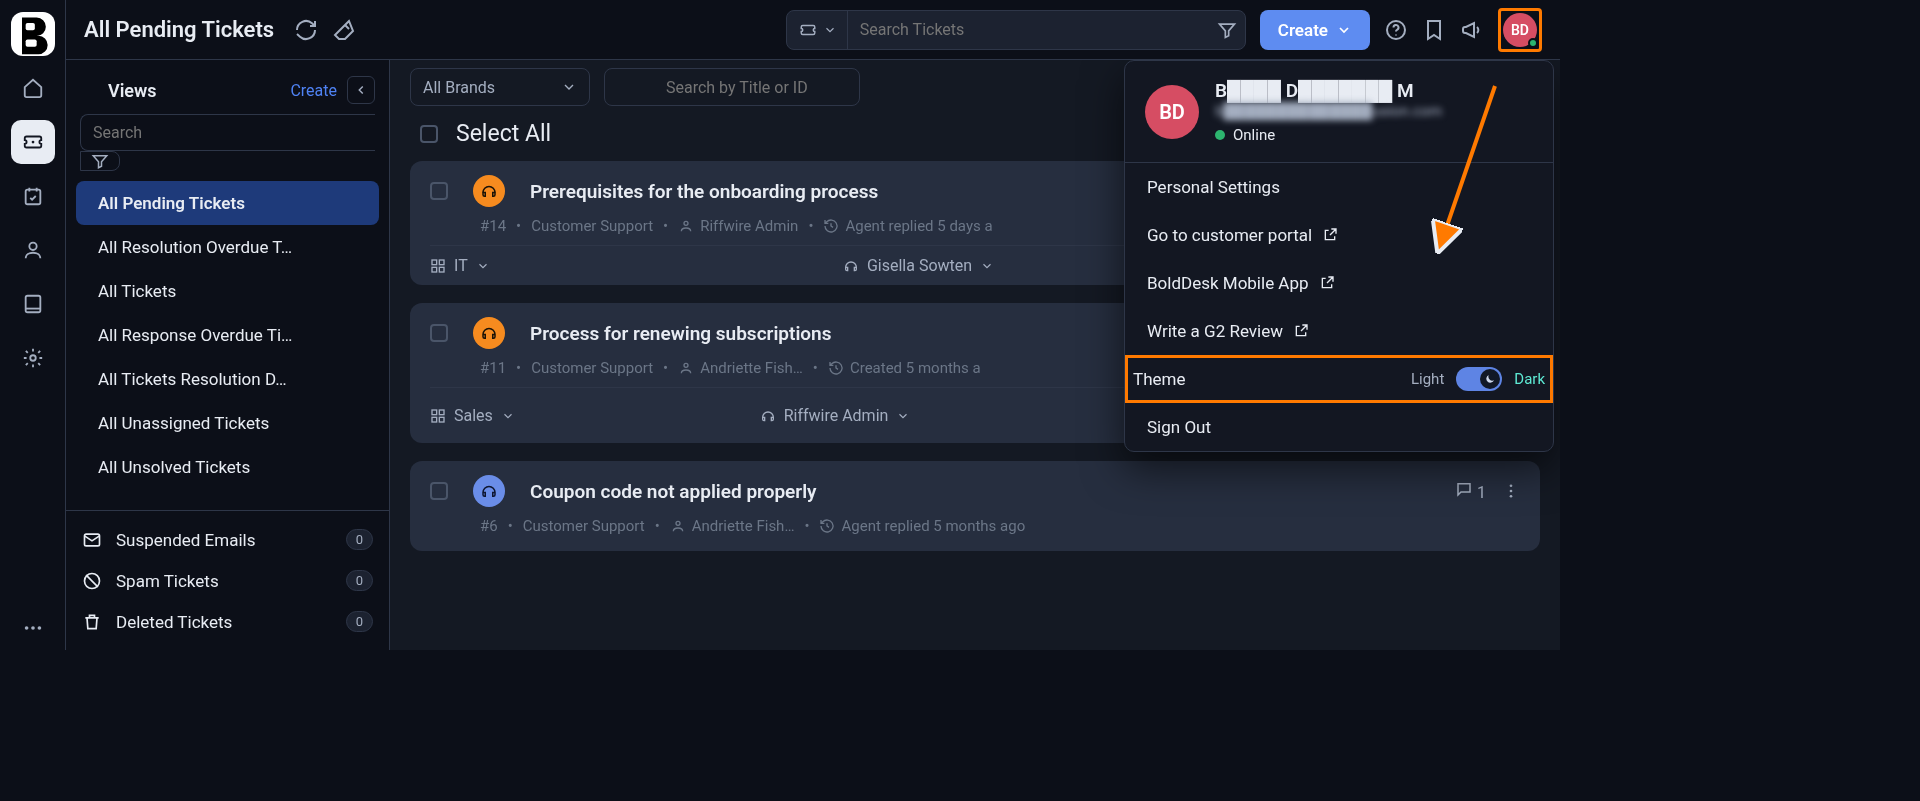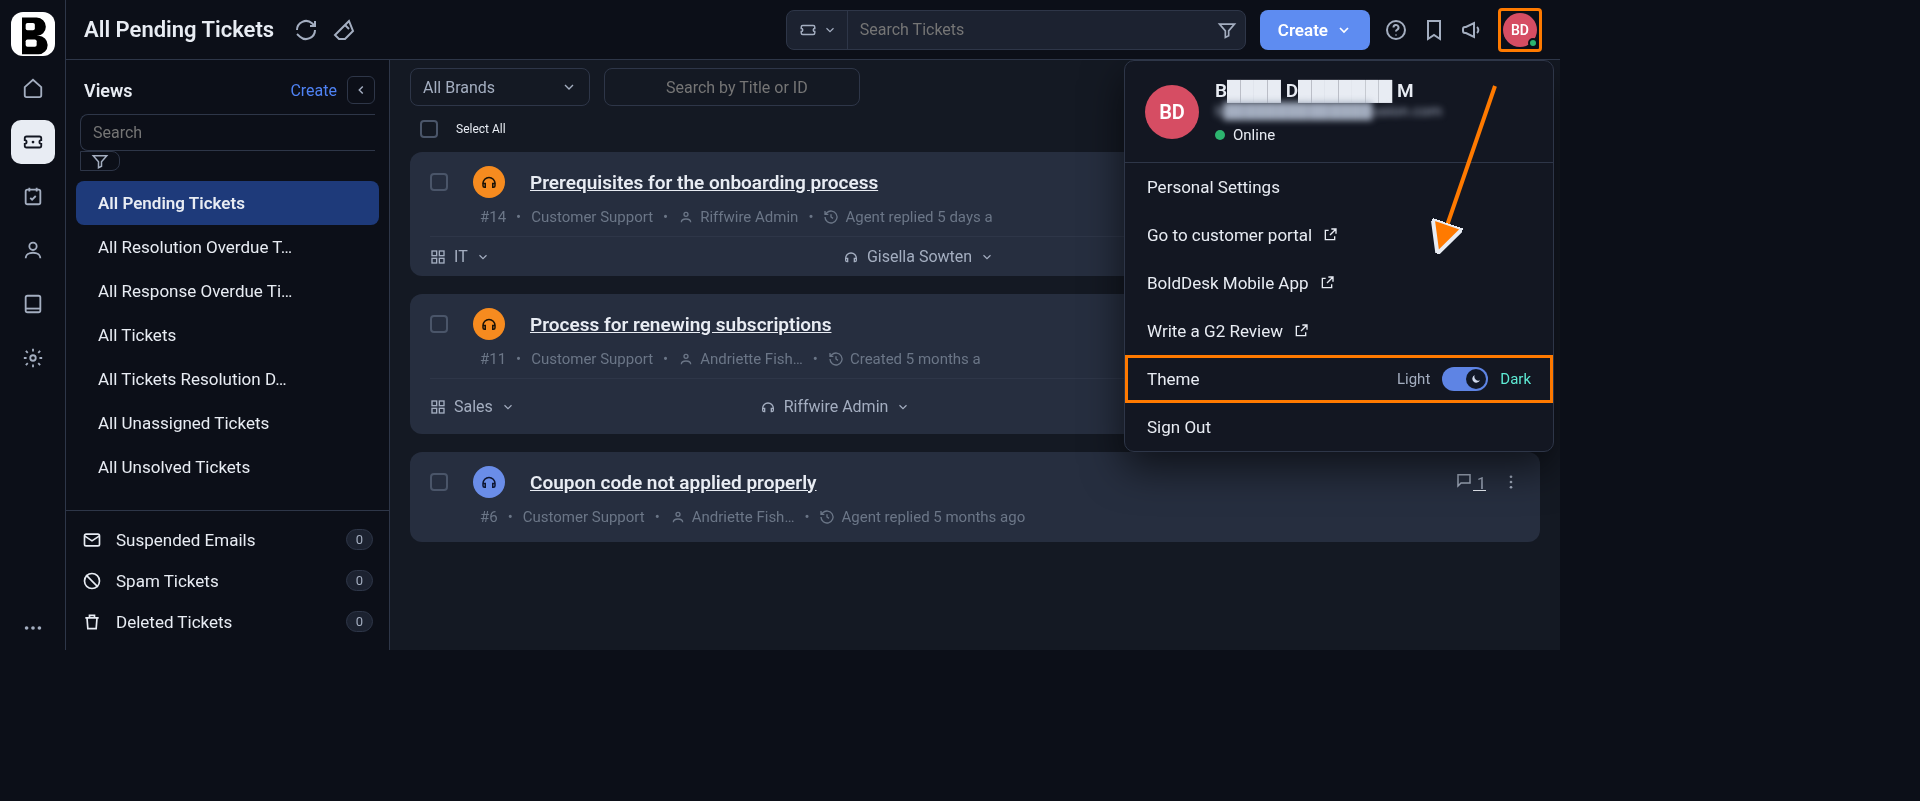--- a/index.html
+++ b/index.html
@@ -49,46 +49,46 @@
   .avatarbtn { width:34px; height:34px; border-radius:50%; background:var(--avatar-pink); color:#fff; font-size:14px; font-weight:600; display:flex; align-items:center; justify-content:center; position:relative; }
   .avatarbtn .online { position:absolute; bottom:-1px; right:-1px; width:10px; height:10px; border-radius:50%; background:#2db56f; border:2px solid var(--bg-darkest); }
   .avatar-highlight { border:3px solid var(--highlight); padding:2px; border-radius:4px; }
 
   
   .body { flex:1; display:flex; overflow:hidden; }
 
   
   .views { width:324px; background:var(--bg-darkest); border-right:1px solid var(--border); display:flex; flex-direction:column; }
   .views-head { display:flex; align-items:center; padding:16px 14px 10px 18px; }
-  .views-head .vt { font-size:18px; font-weight:600; flex:1; }
+  .views-head .vt { font-size:18px; font-weight:600; flex:1;margin-left:24px; }
   .views-head .vc { color:var(--accent-blue); font-size:16px; margin-right:10px; cursor:pointer; }
   .views-head .collapse { width:28px; height:28px; border:1px solid var(--border); border-radius:6px; display:flex; align-items:center; justify-content:center; color:var(--text-secondary); cursor:pointer; }
   .views-search { display:flex; padding:0 14px 10px 14px; gap:0;flex-direction:column; }
   .views-search input { flex:1; background:var(--bg-darkest); border:1px solid var(--border); border-right:none; border-radius:8px 0 0 8px; padding:8px 12px; color:var(--text-primary); font-size:16px; outline:none; }
   .views-search .fbtn { width:40px; border:1px solid var(--border); border-radius:0 8px 8px 0; display:flex; align-items:center; justify-content:center; color:var(--text-secondary); cursor:pointer; }
   .view-list { flex:1; overflow-y:auto; padding:0 10px; }
   .view-item { padding:12px 22px; font-size:17px; color:var(--text-primary); border-radius:8px; cursor:pointer; white-space:nowrap; overflow:hidden; text-overflow:ellipsis; }
   .view-item.active { background:var(--sidebar-active); font-weight:600; }
   .view-bottom { border-top:1px solid var(--border); padding:8px 10px; }
   .vb-item { display:flex; align-items:center; gap:14px; padding:10px 6px; font-size:17px; color:var(--text-primary); cursor:pointer; }
   .vb-item .badge { margin-left:auto; background:var(--bg-panel); border:1px solid var(--border); border-radius:12px; font-size:13px; padding:2px 9px; color:var(--text-secondary); }
 
   
   .content { flex:1; display:flex; flex-direction:column; background:var(--bg-dark); overflow:hidden; position:relative; }
   .toolbar { height:54px; display:flex; align-items:center; padding:10px 20px; gap:14px; }
   .brandsel { display:flex; align-items:center; justify-content:space-between; border:1px solid var(--border); border-radius:8px; padding:0 12px; height:38px; width:180px; font-size:16px; color:var(--text-secondary); cursor:pointer; }
   .titlesearch { display:flex; align-items:center; border:1px solid var(--border); border-radius:8px; padding:0 12px; height:38px; gap:8px; width:256px; }
   .titlesearch input { background:transparent; border:none; outline:none; font-size:16px; color:var(--text-primary); flex:1;margin-left:39px; }
   .toolbar .tspacer { flex:1; }
   .exportbtn { display:flex; align-items:center; gap:8px; border:1px solid var(--border); border-radius:8px; padding:0 14px; height:38px; font-size:16px; cursor:pointer; }
-  .selectall { display:flex; align-items:center; gap:18px; padding:6px 30px 14px 30px; font-size:12px; }
+  .selectall { display:flex; align-items:center; gap:18px; padding:6px 30px 14px 30px; font-size:23px; }
   .chk { width:18px; height:18px; border:2px solid #4a5569; border-radius:4px; cursor:pointer; }
 
   .ticket { background:var(--bg-card); border-radius:12px; margin:0 20px 18px 20px; padding:14px 20px 0 20px; position:relative; }
-  .trow1 { display:flex; align-items:center; gap:25px;text-decoration:underline; }
+  .trow1 { display:flex; align-items:center; gap:25px; }
   .ticon-circ { width:32px; height:32px; border-radius:50%; display:flex; align-items:center; justify-content:center; flex-shrink:0; }
   .ticon-circ.orange { background:var(--accent-orange); color:#1a1207; }
   .ticon-circ.blue { background:#6a8de8; color:#0e1630; }
   .trow1 .ttitle { font-size:19px; font-weight:600; }
   .trow1 .trail { margin-left:auto; display:flex; align-items:center; gap:16px; color:var(--text-secondary); }
   .trow1 .trail .num { font-size:16px; }
   .trow2 { display:flex; align-items:center; gap:10px; padding:10px 0 10px 50px; color:var(--text-muted); font-size:15px;text-align:right; }
   .trow2 .sep { color:var(--text-muted); }
   .trow2 .seg { display:flex; align-items:center; gap:6px; }
   .trow3 { display:flex; align-items:center; gap:20px; border-top:1px solid var(--border); padding:10px 0; }
@@ -100,21 +100,21 @@
 
   
   .popover { position:absolute; top:0; right:6px; width:430px; background:#131722; border:1px solid var(--border); border-radius:10px; box-shadow:0 16px 40px rgba(0,0,0,.6); overflow:hidden; z-index:50; }
   .pop-head { display:flex; gap:16px; padding:18px 20px; align-items:center; border-bottom:1px solid var(--border); }
   .pop-head .pav { width:54px; height:54px; border-radius:50%; background:var(--avatar-pink); color:#fff; display:flex; align-items:center; justify-content:center; font-size:20px; font-weight:600; }
   .pop-head .pname { font-size:19px; font-weight:600; }
   .pop-head .pemail { font-size:15px; color:var(--text-secondary); filter:blur(3px); }
   .pop-head .ponline { display:flex; align-items:center; gap:8px; margin-top:6px; font-size:15px; }
   .pop-head .ponline .pd { width:10px; height:10px; background:#2db56f; border-radius:50%; }
   .pop-item { display:flex; align-items:center; gap:10px; padding:14px 22px; font-size:17px; cursor:pointer; }
-  .theme-row { display:flex; align-items:center; padding:12px 22px; font-size:17px; gap:14px; }
+  .theme-row { display:flex; align-items:center; padding:12px 8px; font-size:17px; gap:14px; }
   .theme-row .tt { flex:0 0 auto; }
   .theme-row .ts { margin-left:auto; display:flex; align-items:center; gap:12px; }
   .theme-row .lbl { color:var(--text-secondary); font-size:15px; }
   .switch { width:46px; height:24px; border-radius:14px; background:#5e84e4; position:relative; cursor:pointer; }
   .switch .knob { position:absolute; right:2px; top:2px; width:20px; height:20px; border-radius:50%; background:#111827; display:flex; align-items:center; justify-content:center; color:#cfd9ed; }
   .theme-highlight { outline:3px solid var(--highlight); outline-offset:-3px; }
 
   
   .arrow { position:absolute; top:16px; right:50px; width:100px; height:200px; z-index:60; pointer-events:none; }
   .arrow svg { width:100%; height:100%; }
@@ -245,22 +245,22 @@
         <input placeholder="Search" style="">
         <div class="fbtn">
             <svg viewBox="0 0 24 24" width="18" height="18" stroke-width="2">
               <path d="M3 5h18l-7 8v6l-4 2v-8z"></path>
             </svg>
           </div>
       </div>
       <div class="view-list">
         <div class="view-item active">All Pending Tickets</div>
         <div class="view-item">All Resolution Overdue T…</div>
+        <div class="view-item">All Tickets</div>
         <div class="view-item">All Response Overdue Ti…</div>
-        <div class="view-item">All Tickets</div>
         <div class="view-item">All Tickets Resolution D…</div>
         <div class="view-item">All Unassigned Tickets</div>
         <div class="view-item">All Unsolved Tickets</div>
       </div>
       <div class="view-bottom">
         <div class="vb-item">
           <svg viewBox="0 0 24 24" width="20" height="20" stroke-width="2">
               <rect x="3" y="5" width="18" height="14" rx="2"></rect>
               <path d="M3 7l9 6 9-6"></path>
             </svg>

